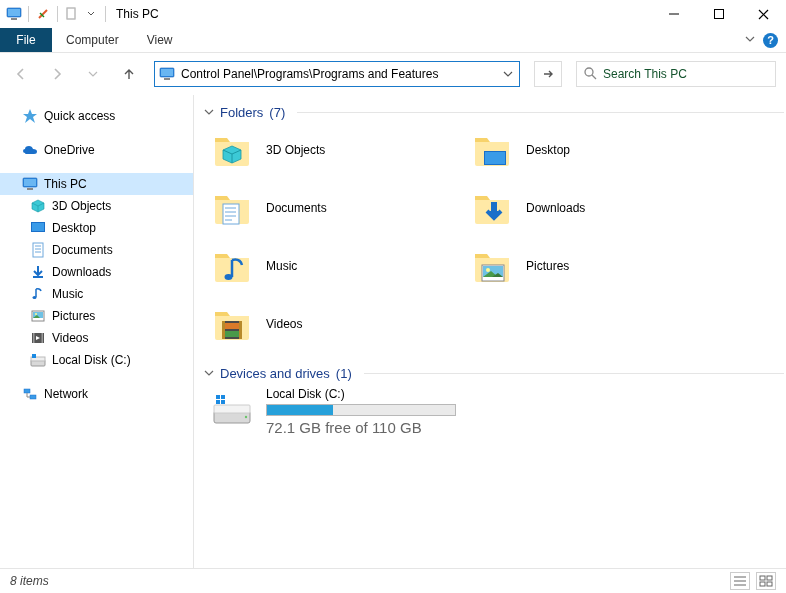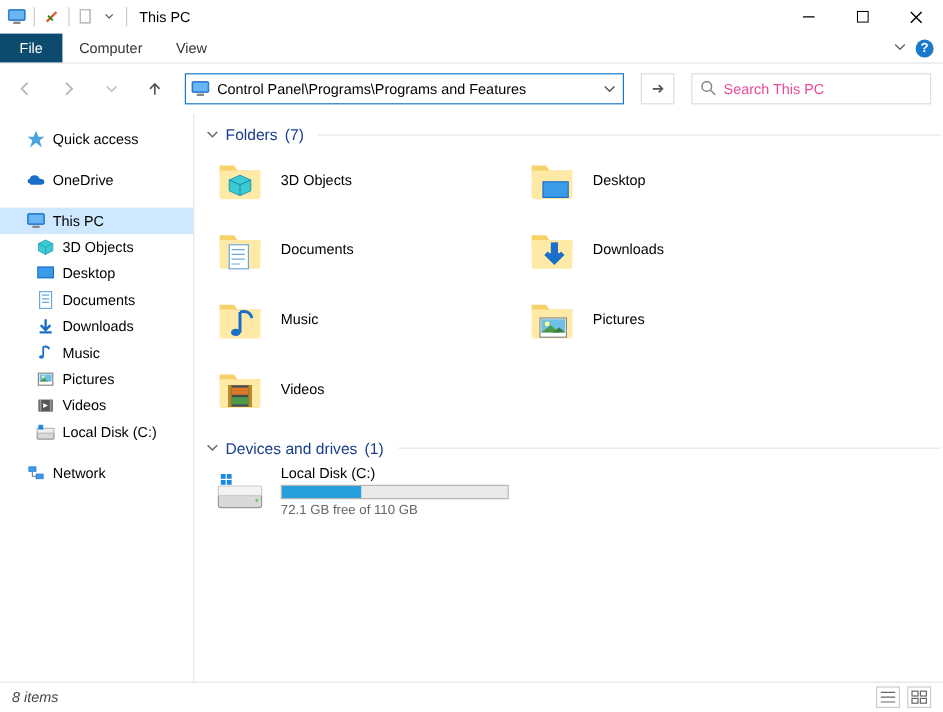--- a/index.html
+++ b/index.html
@@ -26,27 +26,27 @@
   
   .addr-row { height: 42px; display: flex; align-items: center; padding: 0 10px; gap: 14px; }
   .nav-btn { width: 22px; height: 22px; display: flex; align-items: center; justify-content: center; color: #bbb; }
   .nav-btn.enabled { color: #555; }
   .addr-box { flex: 1; height: 26px; border: 1px solid #1979ca; display: flex; align-items: center; }
   .addr-icon { width: 24px; display: flex; align-items: center; justify-content: center; }
   .addr-text { flex: 1; font-size: 12px; color: #000; padding-left: 2px; white-space: nowrap; overflow: hidden; }
   .addr-drop { width: 22px; display: flex; align-items: center; justify-content: center; color: #555; }
   .go-btn { width: 28px; height: 26px; border: 1px solid #ddd; display: flex; align-items: center; justify-content: center; color: #555; }
   .search-box { width: 200px; height: 26px; border: 1px solid #ddd; display: flex; align-items: center; padding: 0 6px; gap: 6px; color: #777; }
-  .search-text { font-size: 12px; color: #ec4899; }
+  .search-text { font-size: 12px; color: #14532d; }
 
   
   .main { display: flex; height: 473px; }
 
   
-  .navpane { width: 162px; border-right: 1px solid #e5e5e5; padding-top: 10px; overflow: hidden; }
+  .navpane { width: 194px; border-right: 1px solid #e5e5e5; padding-top: 10px; overflow: hidden; }
   .nav-item { height: 22px; display: flex; align-items: center; padding-left: 22px; gap: 6px; font-size: 12px; }
   .nav-item.child { padding-left: 30px; }
   .nav-item.selected { background: #cde8ff; }
   .nav-gap { height: 12px; }
   .nav-icon { width: 16px; height: 16px; display: flex; align-items: center; justify-content: center; flex-shrink: 0; }
 
   
   .content { flex: 1; padding: 10px 2px 4px 10px; overflow: hidden; }
   .group-header { display: flex; align-items: center; gap: 6px; color: #1a3e8c; font-size: 13px; margin-bottom: 6px; }
   .group-chev { color: #666; transform: rotate(0deg); }
@@ -55,21 +55,21 @@
   .folder-item { display: flex; align-items: center; gap: 12px; height: 48px; }
   .folder-icon-box { width: 44px; height: 44px; display: flex; align-items: center; justify-content: center; position: relative; }
   .folder-label { font-size: 12px; }
 
   .drive-item { display: flex; gap: 12px; margin-left: 6px; margin-top: 4px; }
   .drive-icon-box { width: 44px; height: 44px; display: flex; align-items: center; justify-content: center; }
   .drive-info { display: flex; flex-direction: column; gap: 3px; }
   .drive-name { font-size: 12px; }
   .drive-bar { width: 190px; height: 12px; border: 1px solid #b8b8b8; background: #eaeaea; position: relative; }
   .drive-fill { position: absolute; left: 0; top: 0; bottom: 0; background: #26a0da; }
-  .drive-free { font-size: 11px; color: #666; }
+  .drive-free { font-size: 15px; color: #666; }
 
   
   .statusbar { height: 24px; border-top: 1px solid #e5e5e5; display: flex; align-items: center; padding: 0 10px; font-size: 12px; color: #444; font-style: italic; }
   .view-icons { margin-left: auto; display: flex; gap: 6px; }
   .view-btn { width: 20px; height: 18px; border: 1px solid #ccc; display: flex; align-items: center; justify-content: center; }
 
   
   .folder-bg { fill: #ffe9a6; }
   .folder-tab { fill: #f7d26a; }
 </style>

